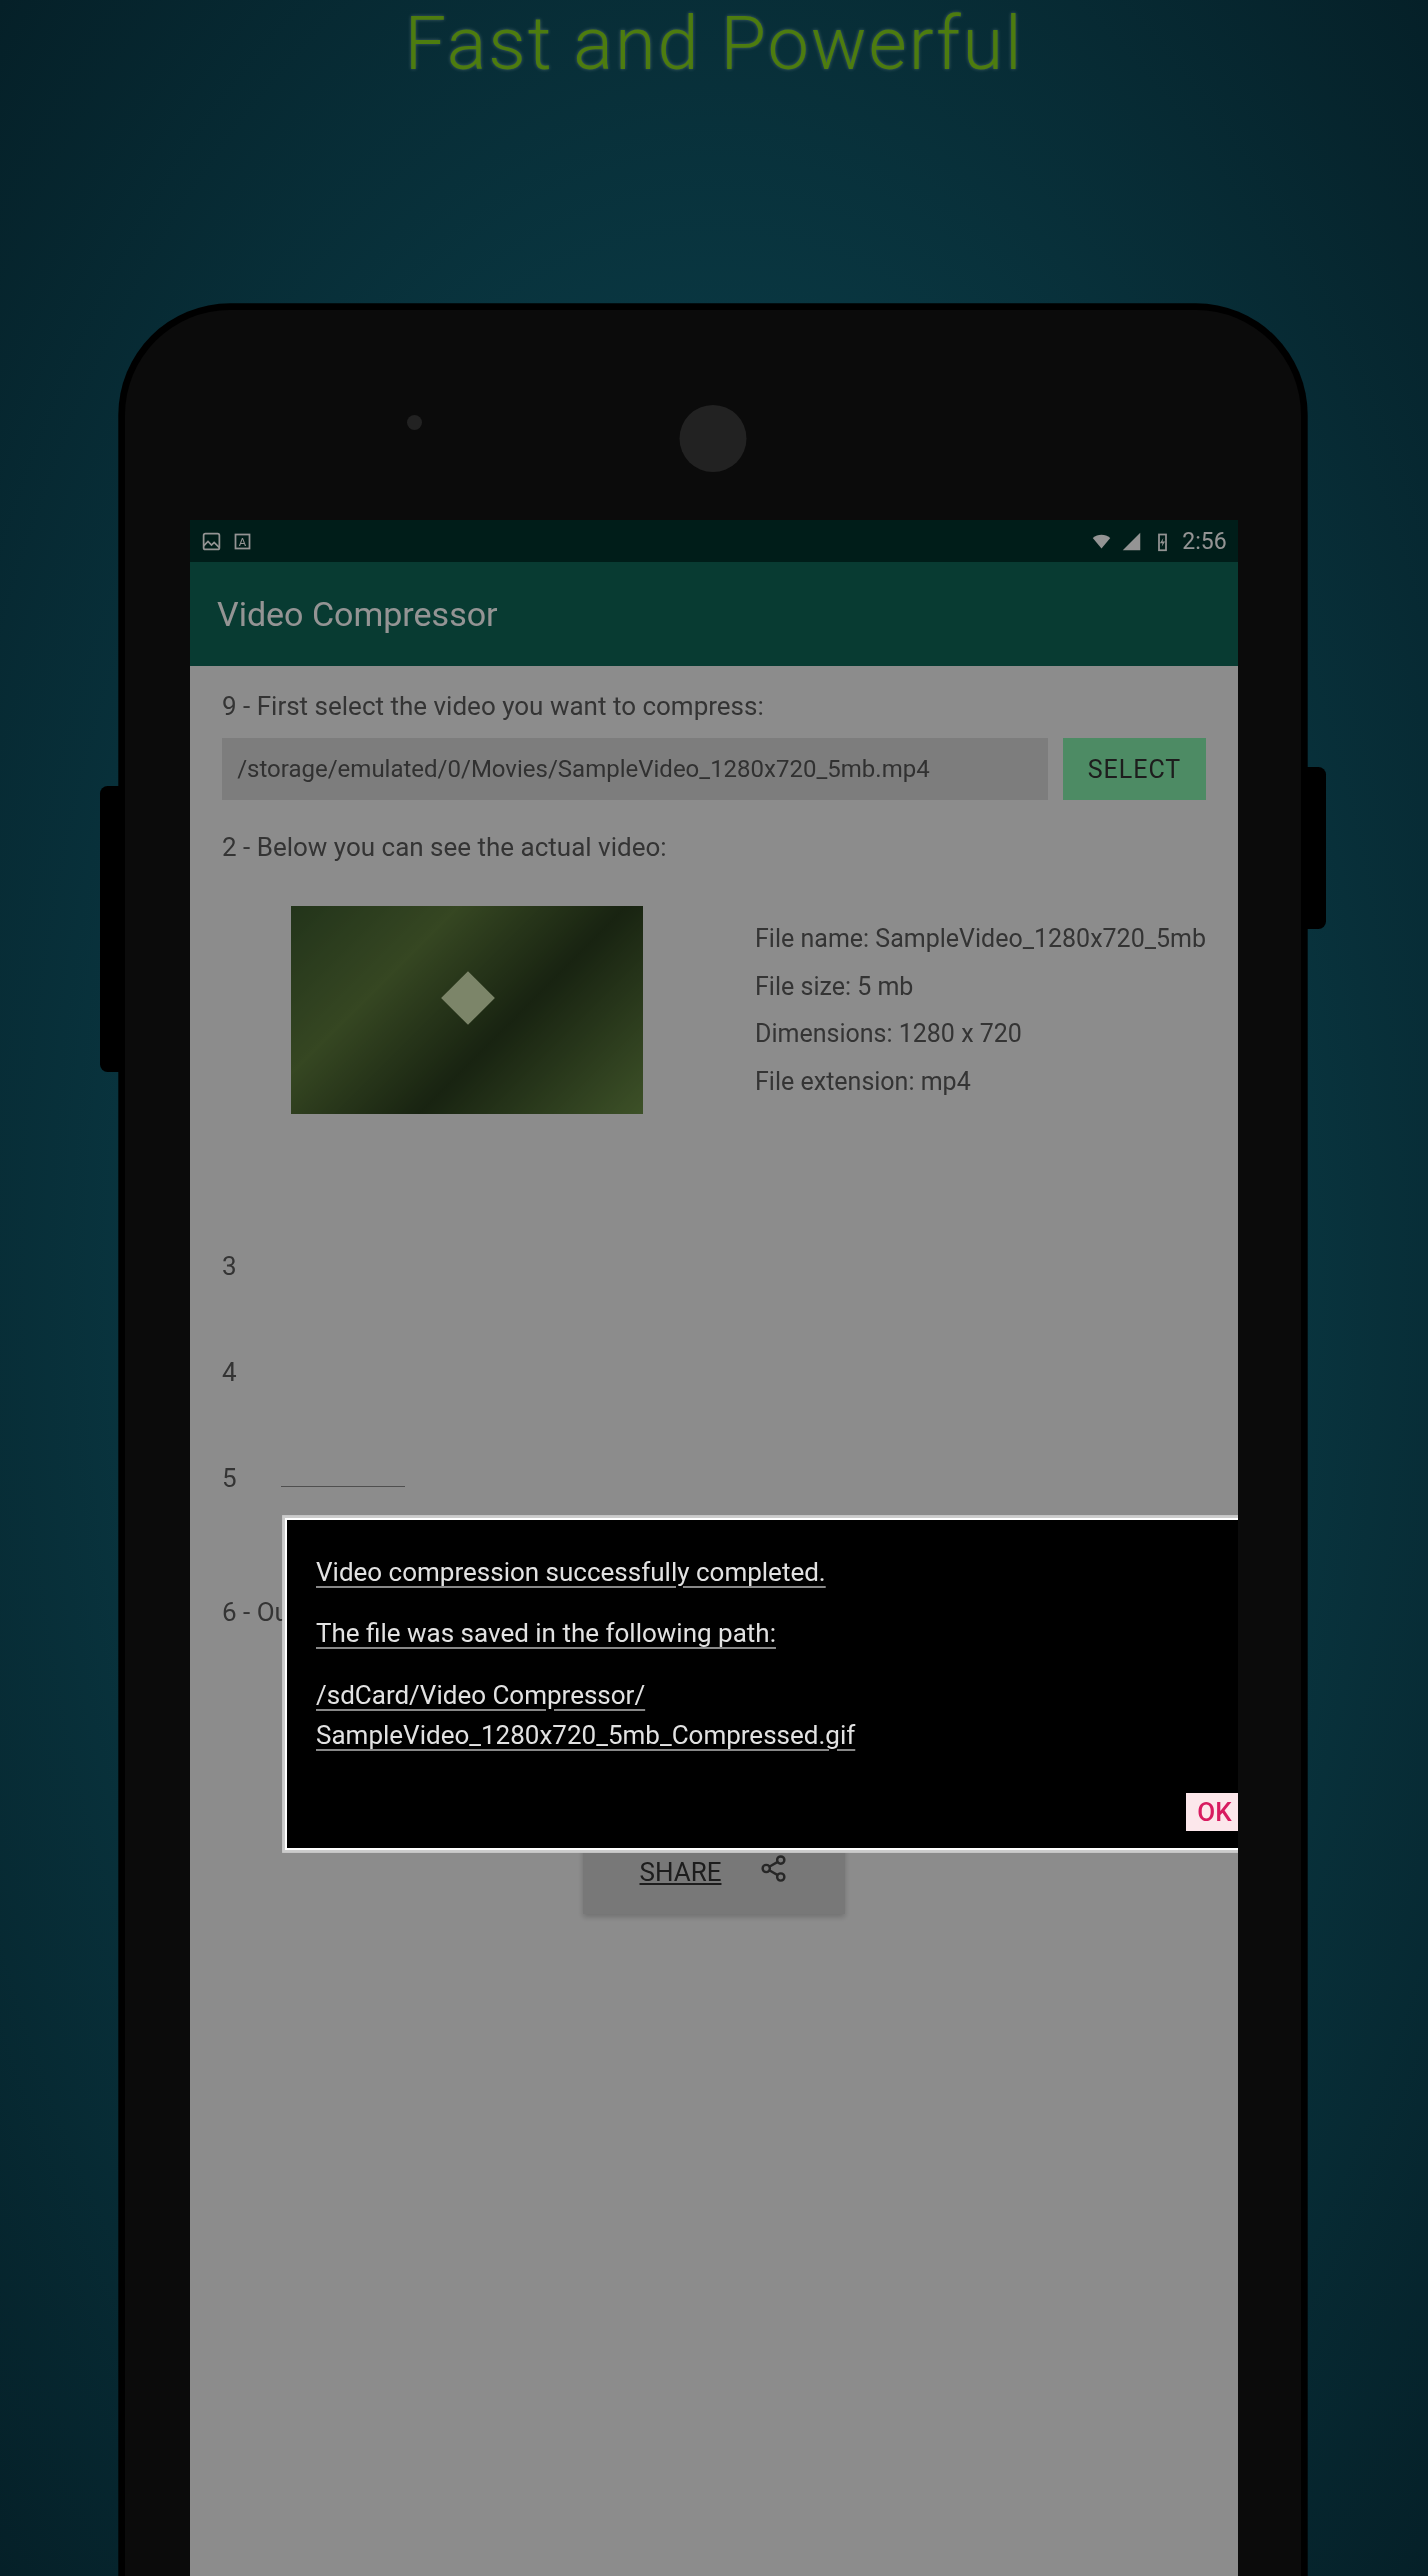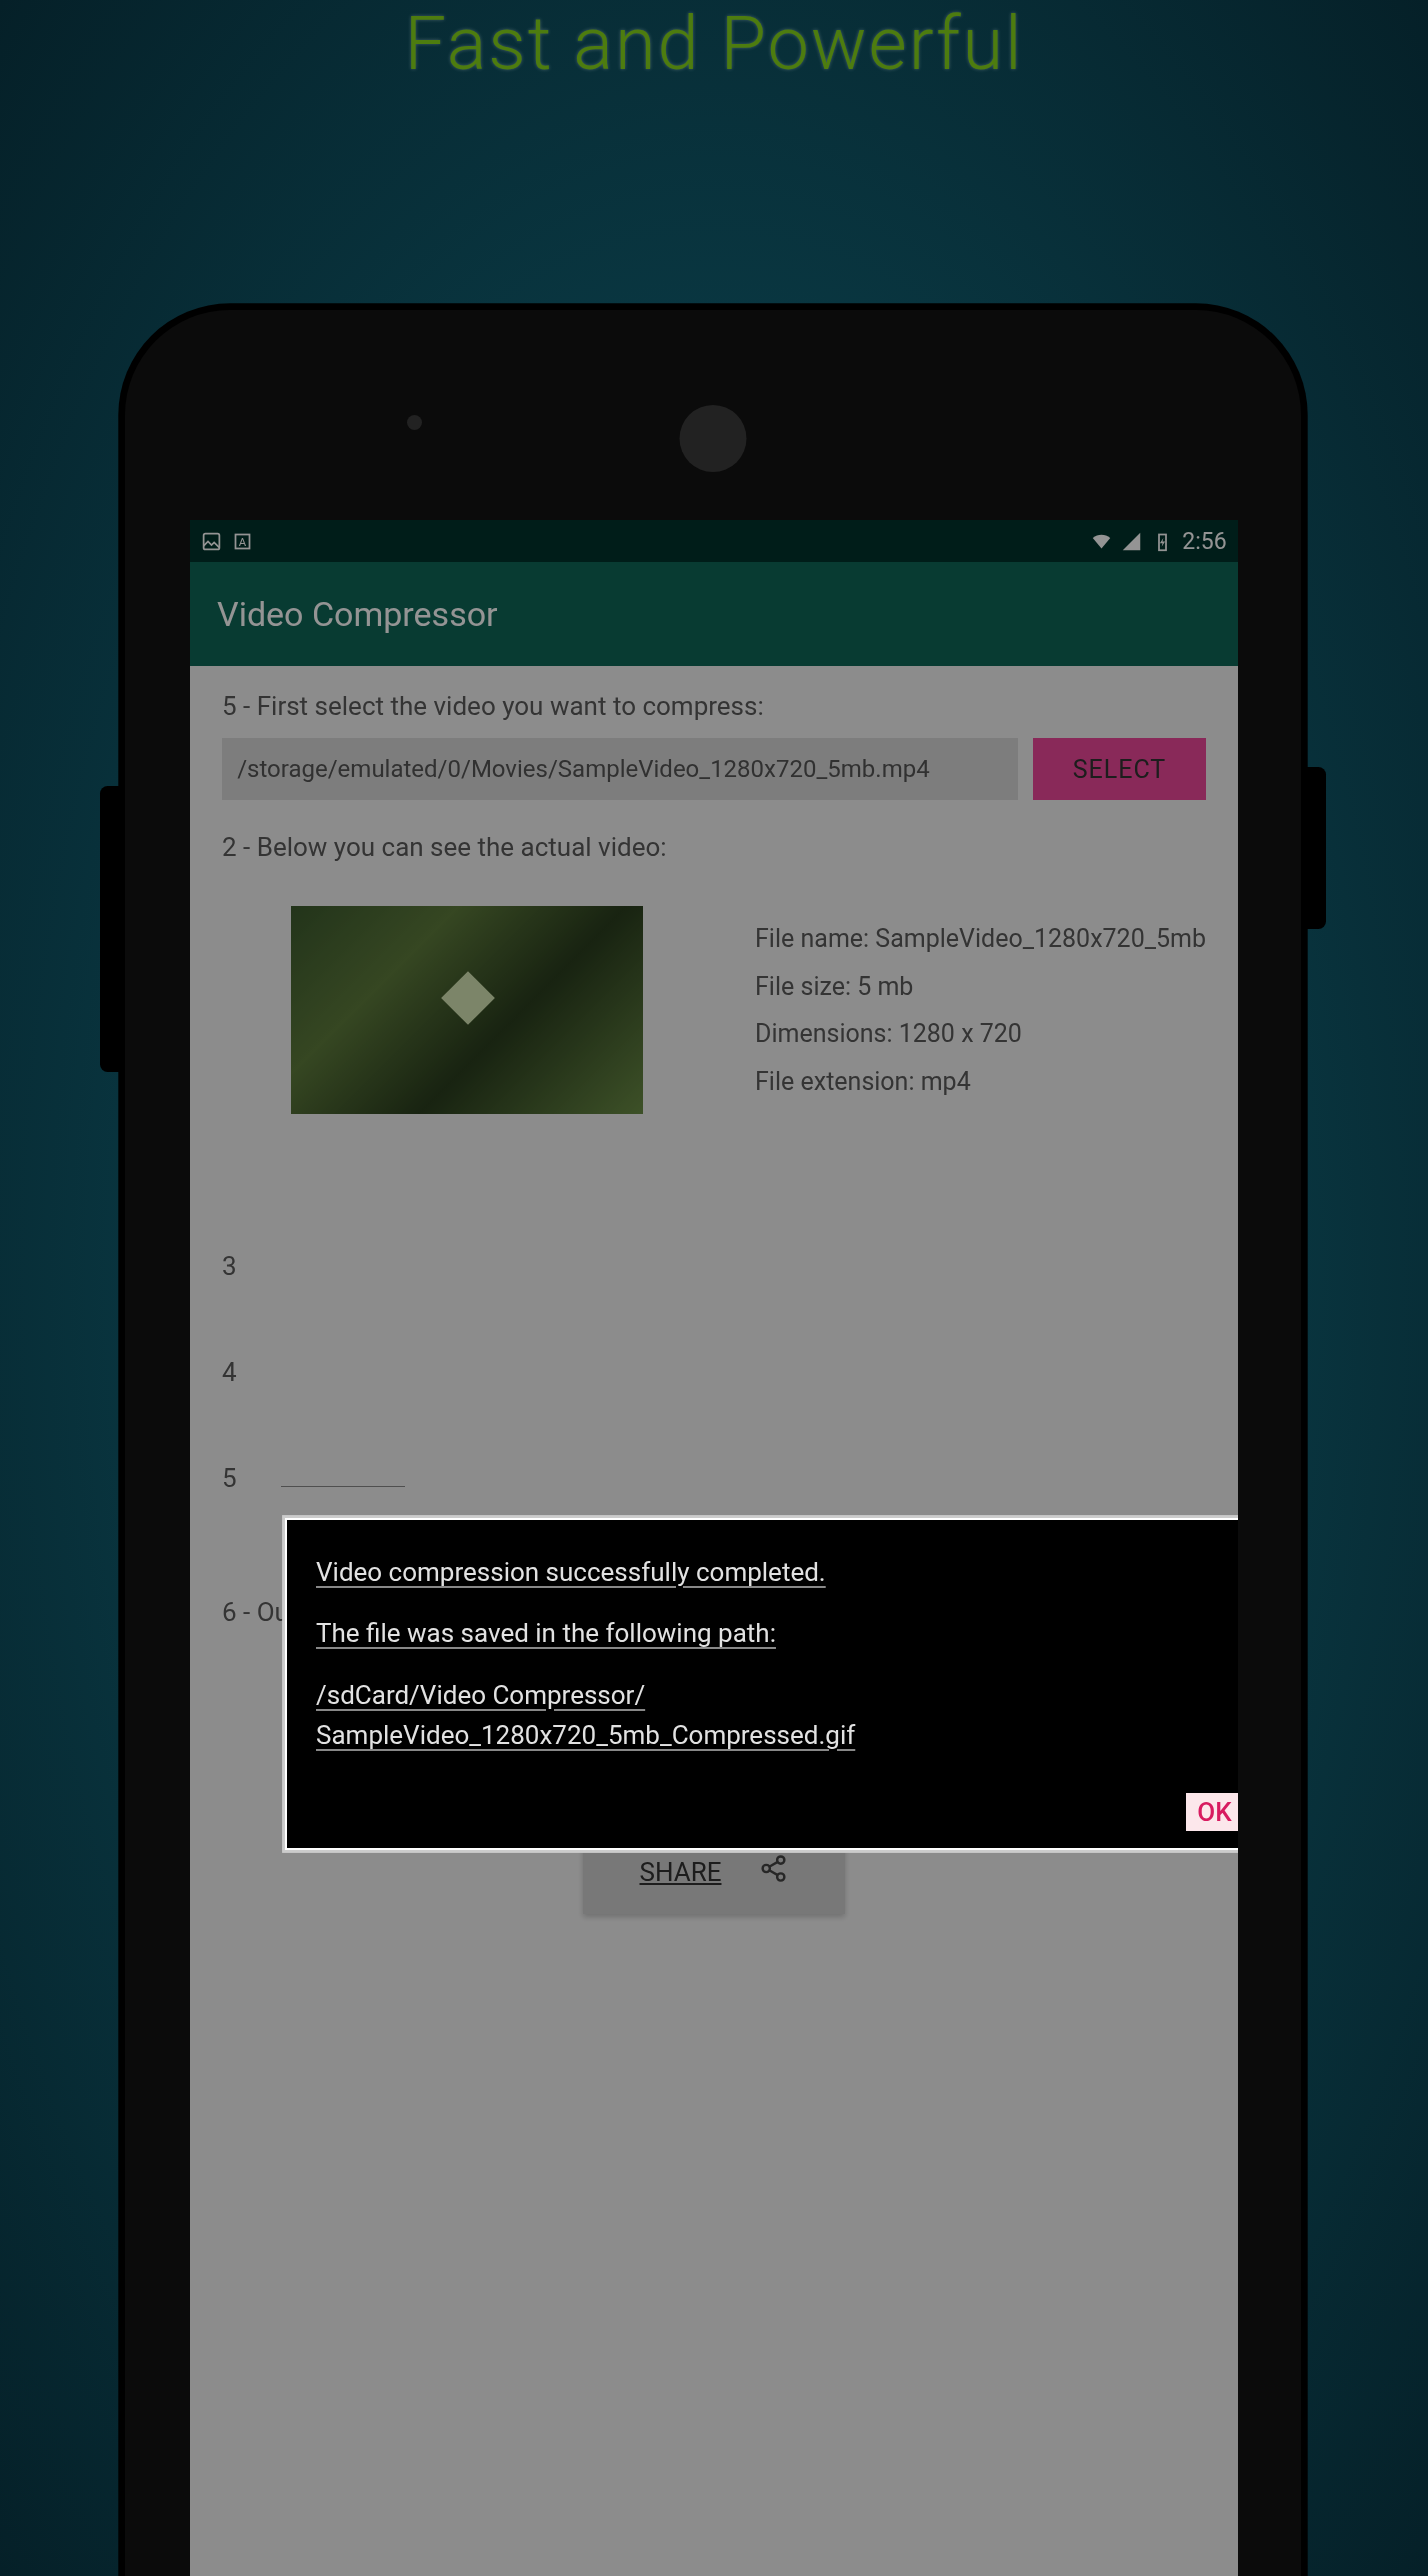--- a/index.html
+++ b/index.html
@@ -83,21 +83,21 @@
 }
 
 .content { padding: 25px 32px; color: #5b5b5b; font-size: 26px; }
 .step { margin-bottom: 32px; }
 .row-path { display:flex; gap:15.2px; margin-top:17px; }
 .path-box {
   flex:1; background:#d8d8d8; padding:17px 15.2px; color:#555;
   font-size:24px; white-space:nowrap; overflow:hidden;
 }
 .select-btn {
-  width:173px; background:#ec4899; color:#333;
+  width:143px; background:#86efac; color:#333;
   display:flex; align-items:center; justify-content:center;
   font-size:25px; letter-spacing:1px;
 }
 
 .vid-area { display:flex; gap:50px; align-items:center; padding-left:69px; margin-top:44px;justify-content:space-between;}
 .thumb {
   width: 352px; height: 208px;
   background: linear-gradient(135deg,#3c5a2e 0%, #5d7a3b 30%, #2a3d1e 60%, #6a8c45 100%);
   position:relative; overflow:hidden;
 }
@@ -214,21 +214,21 @@
       </div>
     </div>
 
     <div class="appbar">
       <span>Video Compressor</span>
     </div>
 
     <div class="content">
 
       <div class="step">
-        <div>5 - First select the video you want to compress:</div>
+        <div>9 - First select the video you want to compress:</div>
         <div class="row-path">
           <div class="path-box">/storage/emulated/0/Movies/SampleVideo_1280x720_5mb.mp4</div>
           <div class="select-btn">SELECT</div>
         </div>
       </div>
 
       <div class="step">
         <div>2 - Below you can see the actual video:</div>
         <div class="vid-area">
           <div class="thumb"></div>

